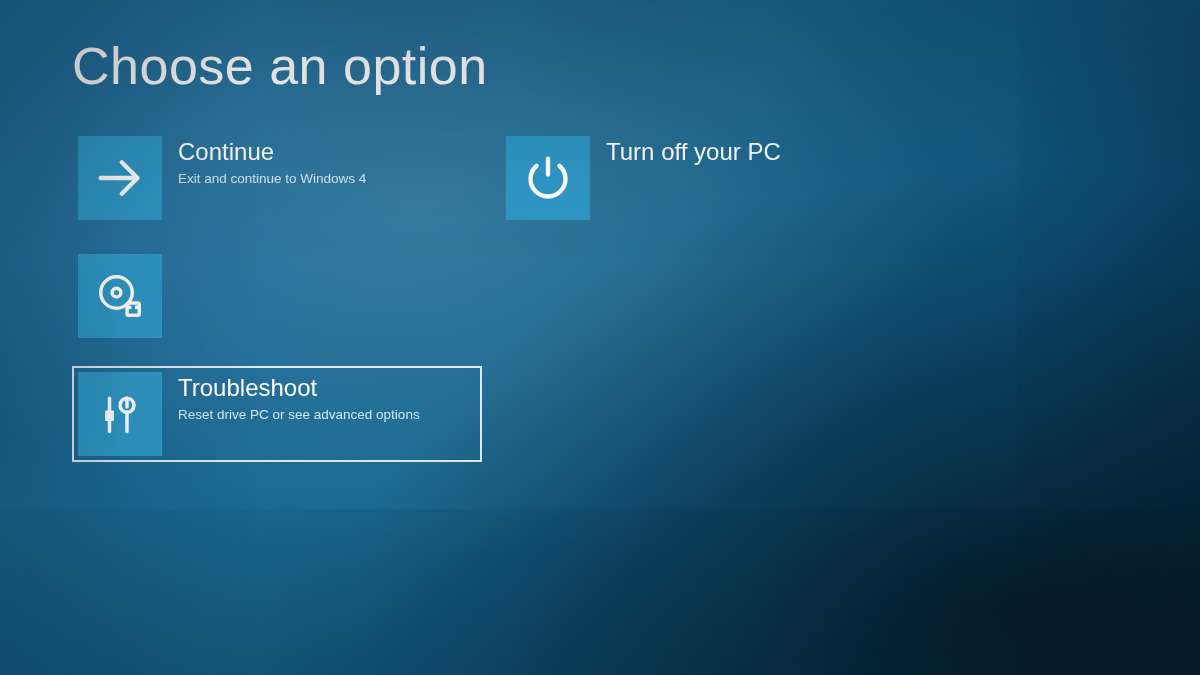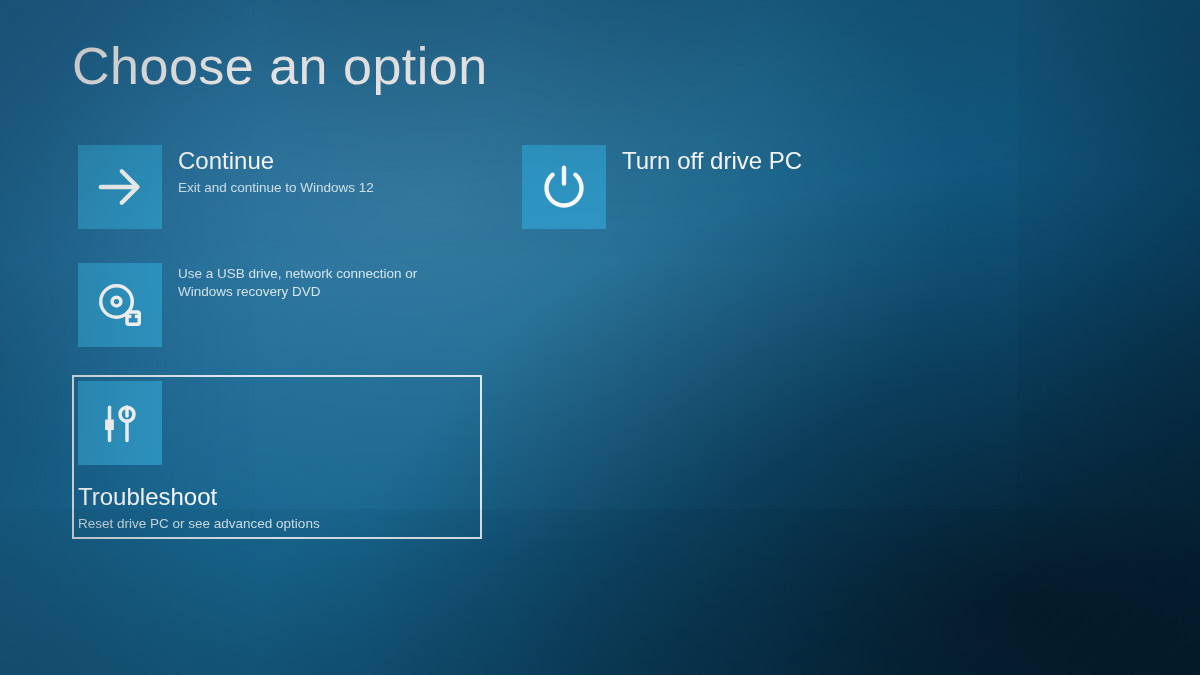--- a/index.html
+++ b/index.html
@@ -20,34 +20,34 @@
     content:"";position:absolute;inset:0;
     box-shadow: inset 0 0 260px rgba(0,0,0,.55);
     pointer-events:none;
   }
   .screen { padding: 36px 72px; }
   h1.title {
     font-weight: 200;
     font-size: 52px;
     letter-spacing: 0.5px;
     color: #ffffff;
-    margin-bottom: 43px;
+    margin-bottom: 34px;
   }
-  .columns { display: flex; gap: 34px; }
+  .columns { display: flex; gap: 18px; }
   .col { width: 410px; }
   .tile {
     display: flex;
     align-items: flex-start;
     gap: 16px;
     padding: 4px;
     margin-bottom: 22px;
     border: 2px solid transparent;
     cursor: pointer;
   }
-  .tile.selected { border-color: rgba(255,255,255,0.85); flex-direction: column; }
+  .tile.selected { border-color: rgba(255,255,255,0.85); }
   .icon-box {
     width: 84px; height: 84px;
     background: #2f98c6;
     display: flex; align-items: center; justify-content: center;
     flex-shrink: 0;
   }
   .icon-box svg { width: 56px; height: 56px; }
   .icon-box svg * { stroke: #ffffff; fill: none; }
   .txt { padding-top: 2px; }
   .tile-title {
@@ -78,38 +78,37 @@
         <div class="icon-box">
           <svg viewBox="0 0 64 64">
               <g stroke-width="5" stroke-linecap="round" stroke-linejoin="round">
             <line x1="10" y1="32" x2="50" y2="32"></line>
             <polyline points="34,14 52,32 34,50"></polyline>
           </g>
             </svg>
         </div>
         <div class="txt">
           <div class="tile-title">Continue</div>
-          <div class="tile-desc">Exit and continue to Windows 12</div>
+          <div class="tile-desc">Exit and continue to Windows 4</div>
         </div>
       </div>
 
       <div class="tile">
         <div class="icon-box">
           <svg viewBox="0 0 64 64">
               <g stroke-width="4">
             <circle cx="28" cy="28" r="18"></circle>
             <circle cx="28" cy="28" r="5"></circle>
             <rect x="40" y="40" width="14" height="14" rx="2"></rect>
             <line x1="43" y1="43" x2="43" y2="47"></line>
             <line x1="51" y1="43" x2="51" y2="47"></line>
           </g>
             </svg>
         </div>
         <div class="txt">
-          <div class="tile-desc">Use a USB drive, network connection or Windows recovery DVD</div>
         </div>
       </div>
 
       <div class="tile selected">
         <div class="icon-box">
           <svg viewBox="0 0 64 64">
               <g stroke-width="4" stroke-linecap="round">
 
             <line x1="20" y1="14" x2="20" y2="30"></line>
             <line x1="20" y1="30" x2="20" y2="52"></line>
@@ -134,19 +133,19 @@
       <div class="tile">
         <div class="icon-box">
           <svg viewBox="0 0 64 64">
               <g stroke-width="5" stroke-linecap="round">
             <path d="M32 10 v18"></path>
             <path d="M19 18 a20 20 0 1 0 26 0"></path>
           </g>
             </svg>
         </div>
         <div class="txt">
-          <div class="tile-title">Turn off drive PC</div>
+          <div class="tile-title">Turn off your PC</div>
           <div class="tile-desc"></div>
         </div>
       </div>
     </div>
   </div>
 </div>
 
 </body></html>

